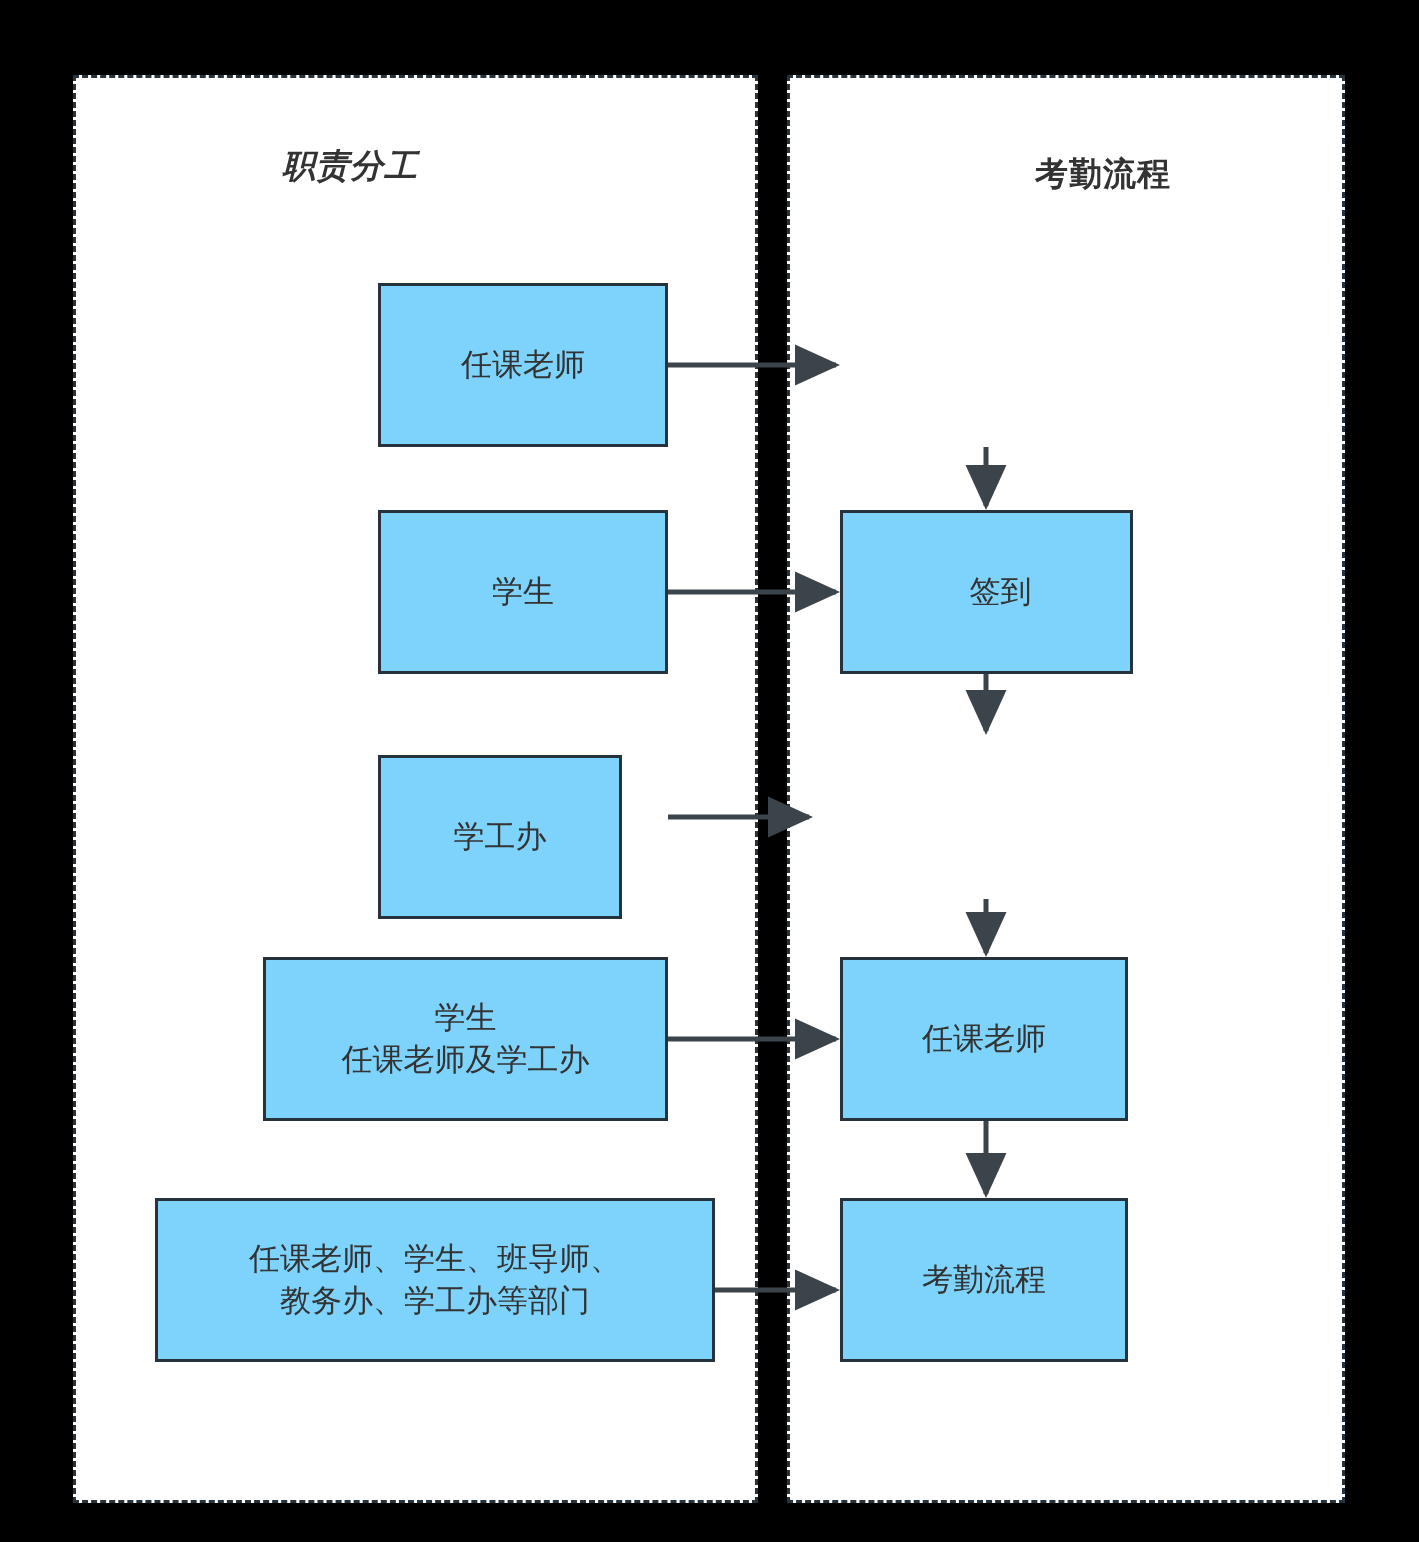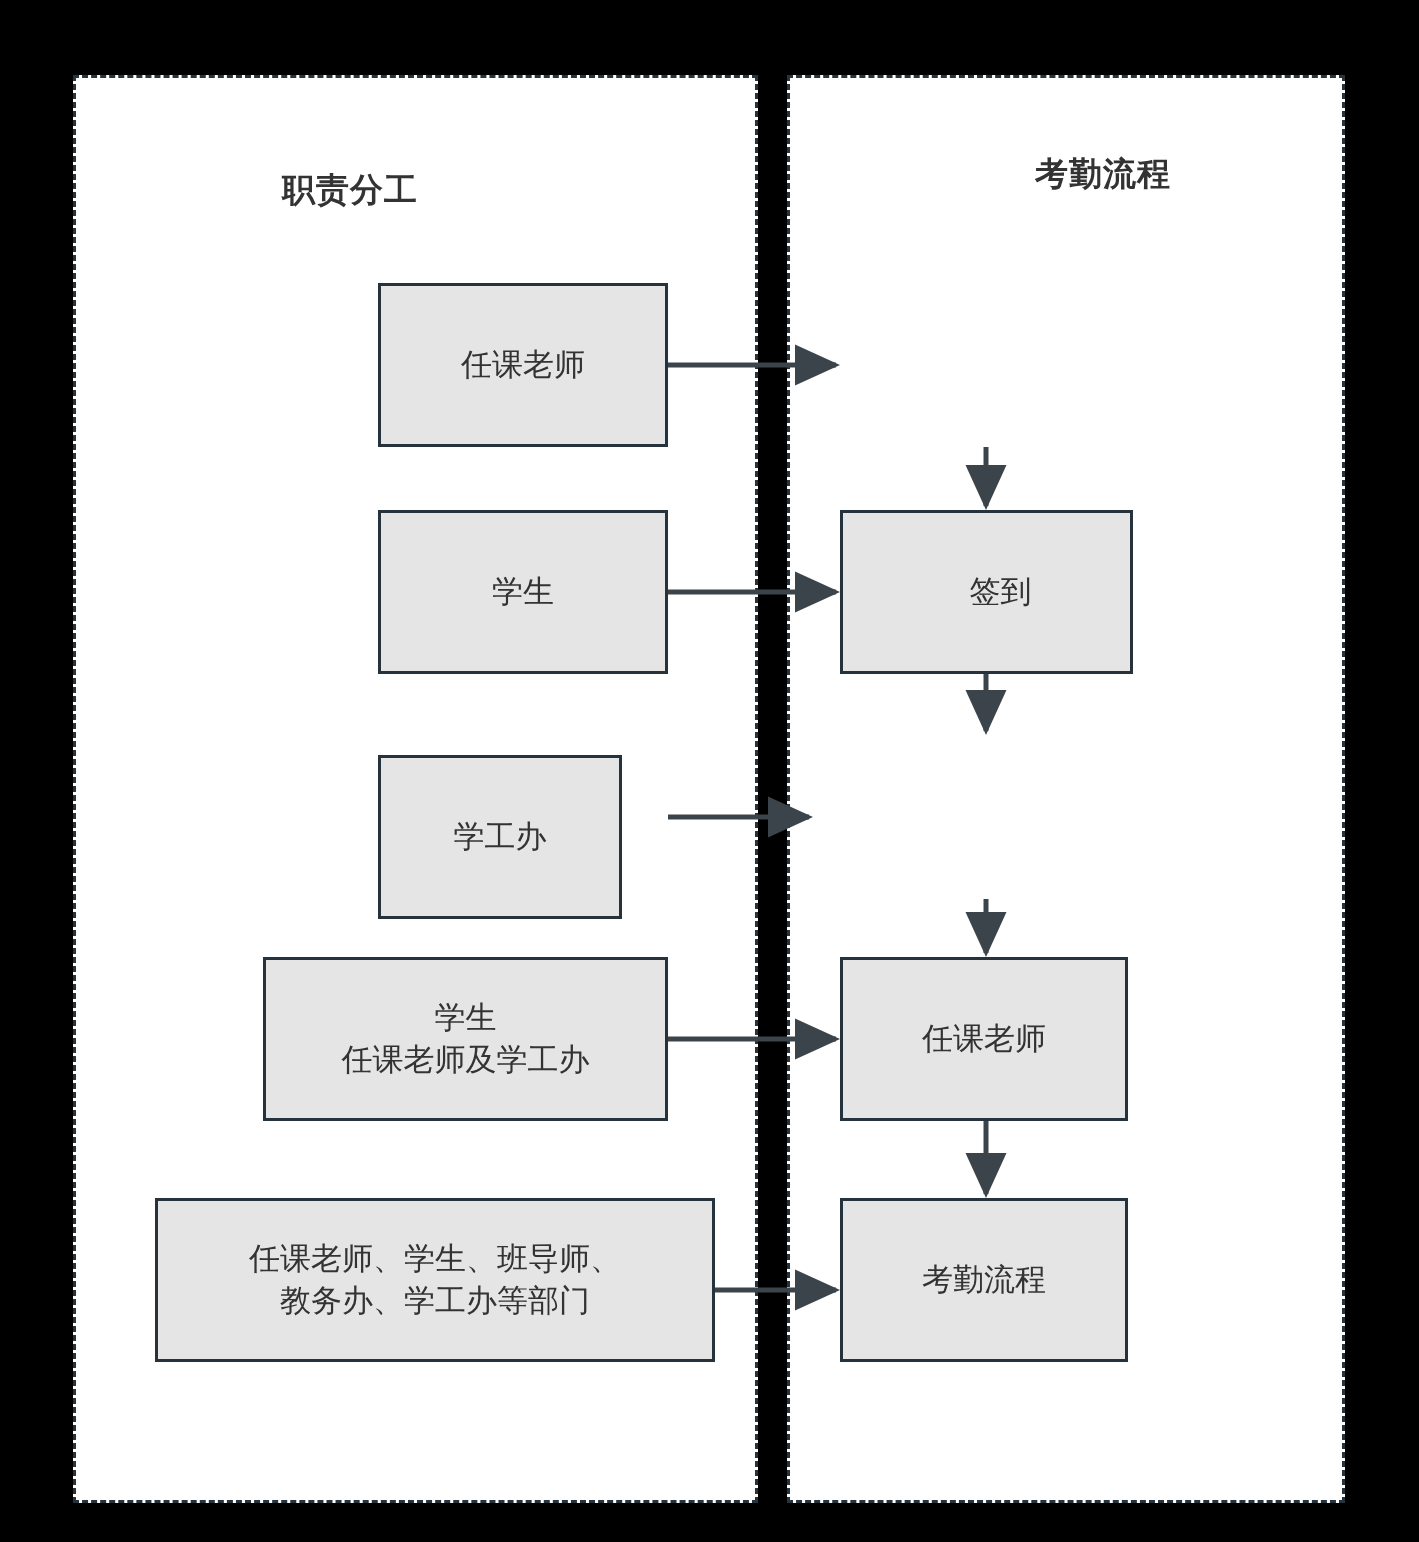--- a/index.html
+++ b/index.html
@@ -29,26 +29,26 @@
   #panel-right { left: 787px; top: 75px;  width: 558px;  height: 1428px; }
 
   .panel-title {
     position: absolute;
     font-size: 33px;
     font-weight: bold;
     color: #333333;
     white-space: nowrap;
     letter-spacing: 1px;
   }
-  #title-left  { left: 282px; top: 168px; }
+  #title-left  { left: 282px; top: 144px; font-style: italic; }
   #title-right { left: 1035px; top: 152px; }
 
   .node {
     position: absolute;
-    background: #e5e5e5;
+    background: #7dd3fc;
     border: 3px solid #27333c;
     box-sizing: border-box;
     display: flex;
     align-items: center;
     justify-content: center;
     text-align: center;
     color: #333333;
     font-size: 31px;
     line-height: 1.35;
     white-space: pre-line;

